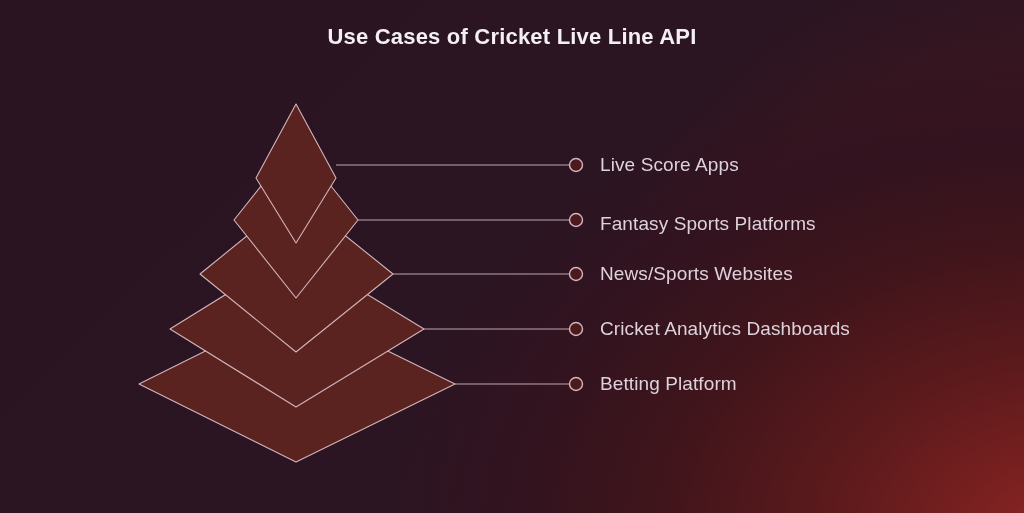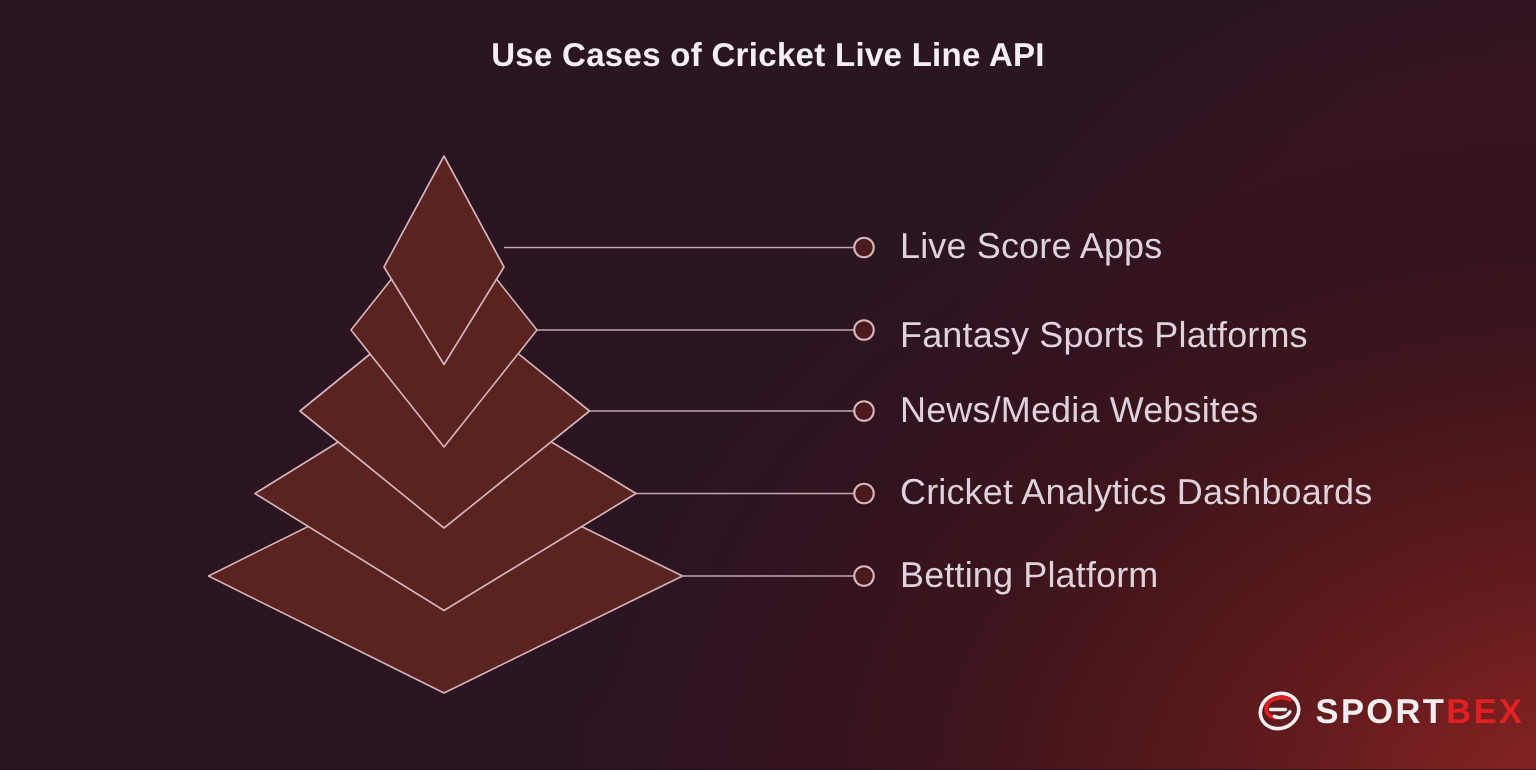--- a/index.html
+++ b/index.html
@@ -55,21 +55,21 @@
   .marker-ring {
     fill: #4a1a1c;
     stroke: #d6b5bf;
     stroke-width: 1.4;
   }
 
   
   .item-label {
     position: absolute;
     left: 600px;
-    font-size: 24px;
+    font-size: 19px;
     color: #ded2dc;
     white-space: nowrap;
     transform: translateY(-50%);
     letter-spacing: 0.1px;
   }
 
   
   #logo {
     position: absolute;
     left: 838px;
@@ -114,29 +114,18 @@
 
     <circle class="marker-ring" cx="576" cy="165" r="6.5"></circle>
     <circle class="marker-ring" cx="576" cy="220" r="6.5"></circle>
     <circle class="marker-ring" cx="576" cy="274" r="6.5"></circle>
     <circle class="marker-ring" cx="576" cy="329" r="6.5"></circle>
     <circle class="marker-ring" cx="576" cy="384" r="6.5"></circle>
   </svg>
 
   <div class="item-label" style="top:165px">Live Score Apps</div>
   <div class="item-label" style="top:224px">Fantasy Sports Platforms</div>
-  <div class="item-label" style="top:274px">News/Media Websites</div>
+  <div class="item-label" style="top:274px">News/Sports Websites</div>
   <div class="item-label" style="top:384px">Betting Platform</div>
   <div class="item-label" style="top:329px">Cricket Analytics Dashboards</div>
 
-  <div id="logo">
-    <svg id="logo-mark" width="30" height="28" viewBox="0 0 30 28" xmlns="http://www.w3.org/2000/svg">
-      <ellipse cx="15" cy="14" rx="13" ry="11.5" fill="none" stroke="#f2eef1" stroke-width="2.4" transform="rotate(-22 15 14)"></ellipse>
-      <path d="M22 6.5 C17 3.5, 8.5 5.5, 6.5 10.5 C5 14.5, 8 18, 12.5 18.5" fill="none" stroke="#e02020" stroke-width="2.6" stroke-linecap="round"></path>
-      <path d="M9 13 L19 13" stroke="#f2eef1" stroke-width="2.2" stroke-linecap="round"></path>
-      <path d="M11.5 17.5 C15 19.5, 20 18, 22 14.5" fill="none" stroke="#f2eef1" stroke-width="2.2" stroke-linecap="round"></path>
-    </svg>
-    <div id="logo-text">
-      <span class="logo-sport">SPORT</span><span class="logo-bex">BEX</span>
-    </div>
-  </div>
 
 </div>
 
 </body></html>

